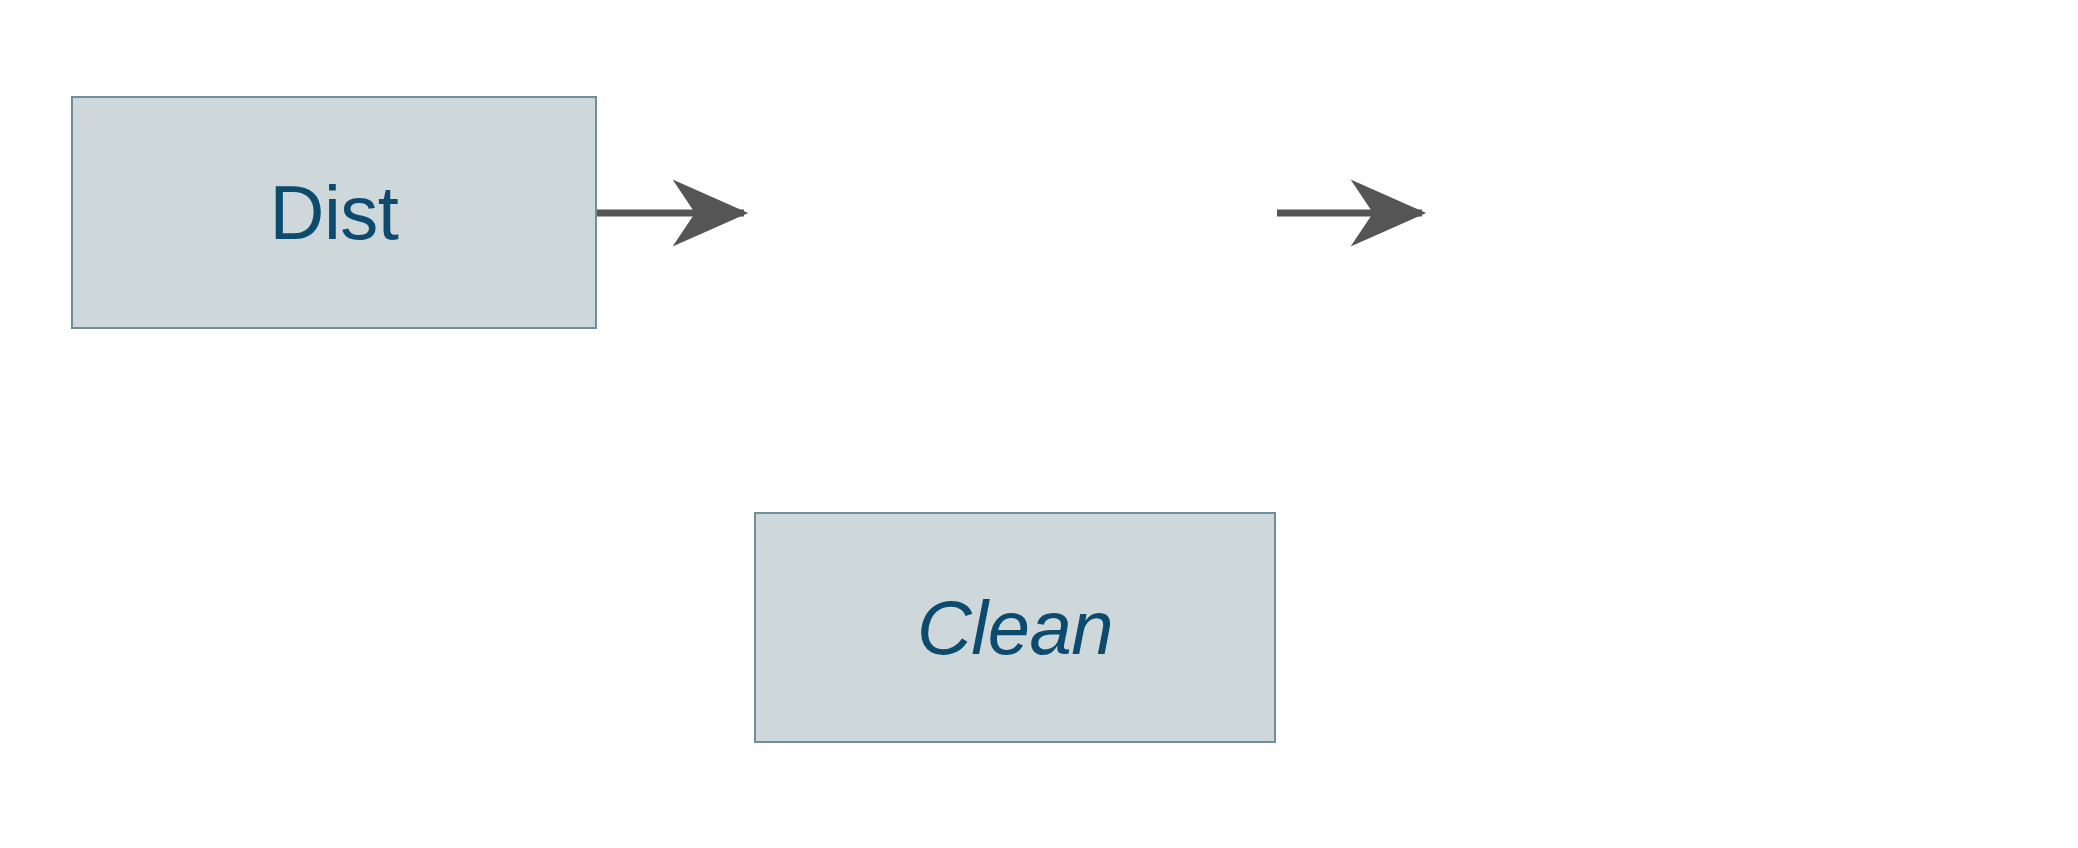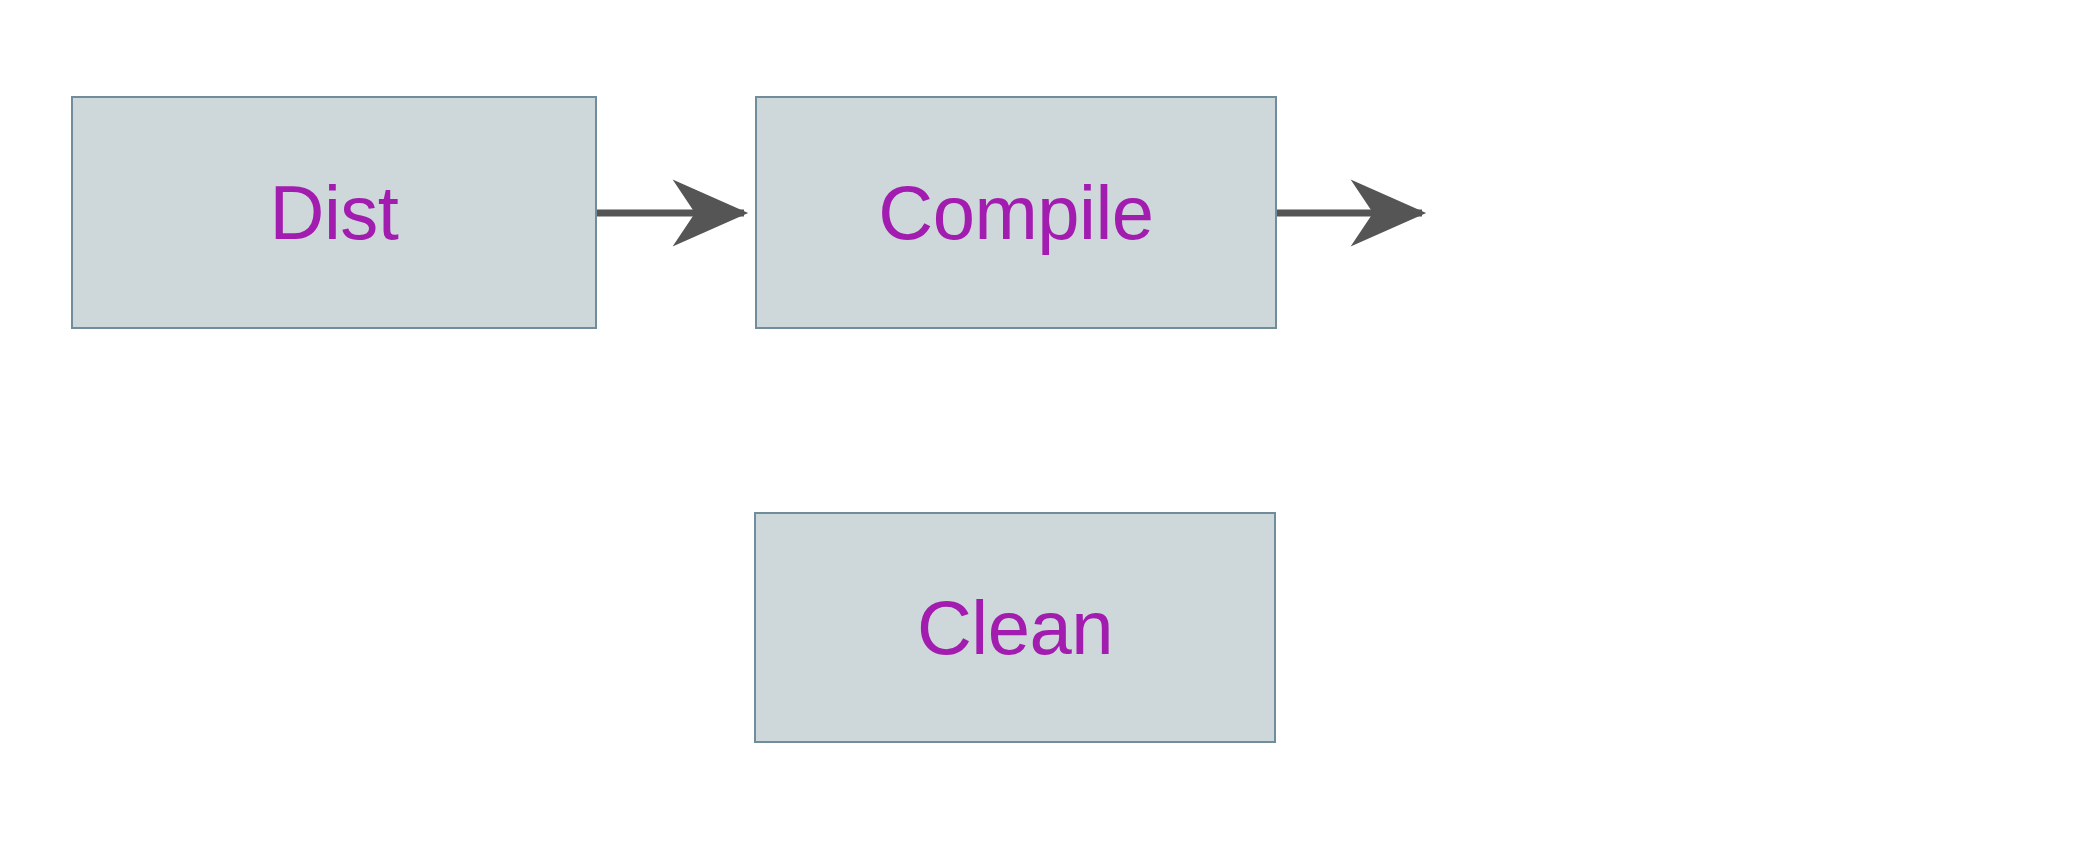--- a/index.html
+++ b/index.html
@@ -32,31 +32,31 @@
     border: 2px solid #718c9b;
     display: flex;
     align-items: center;
     justify-content: center;
     z-index: 2;
   }
   .node-label {
     font-family: "Liberation Sans", sans-serif;
     font-size: 76px;
     font-weight: 400;
-    color: #a21caf;
+    color: #0c4a6e;
     line-height: 1;
     letter-spacing: -0.5px;
     white-space: nowrap;
     user-select: none;
   }
   
   #node-dist     { left: 71px;   top: 96px;  width: 526px; height: 233px; }
   #node-compile  { left: 755px;  top: 96px;  width: 522px; height: 233px; }
   #node-init     { left: 1433px; top: 96px;  width: 525px; height: 233px; }
-  #node-clean    { left: 754px;  top: 512px; width: 522px; height: 231px; }
+  #node-clean    { left: 754px;  top: 512px; width: 522px; height: 231px; font-style: italic; }
 </style>
 </head>
 <body>
 
 <div id="canvas">
 
   <svg id="diagram-svg" viewBox="0 0 2078 848" xmlns="http://www.w3.org/2000/svg">
     <defs>
       <marker id="arrowhead-open" markerWidth="12" markerHeight="12" refX="10.4" refY="5" orient="auto" markerUnits="strokeWidth">
         <path d="M 0.2,0.2 L 11,5 L 0.2,9.8 L 3.4,5 Z" fill="#555555"></path>
@@ -69,22 +69,19 @@
 
     <g>
       <line x1="1277" y1="213" x2="1422" y2="213" stroke="#555555" stroke-width="7" marker-end="url(#arrowhead-open)"></line>
     </g>
   </svg>
 
   <div class="node" id="node-dist">
     <span class="node-label">Dist</span>
   </div>
 
-  <div class="node" id="node-compile">
-    <span class="node-label">Compile</span>
-  </div>
 
 
   <div class="node" id="node-clean">
     <span class="node-label">Clean</span>
   </div>
 
 </div>
 
 </body></html>

